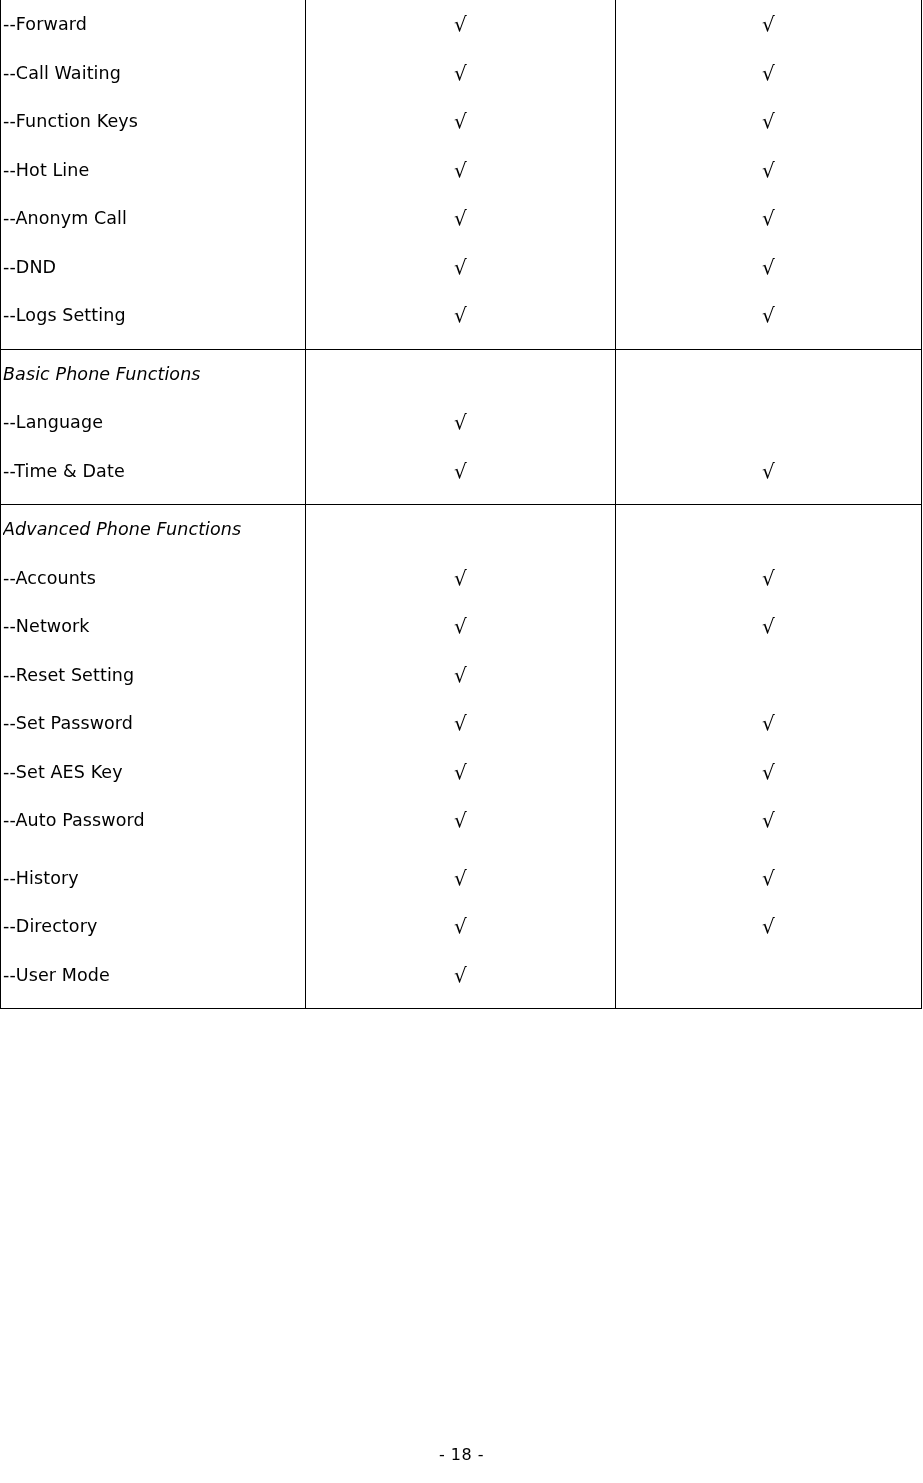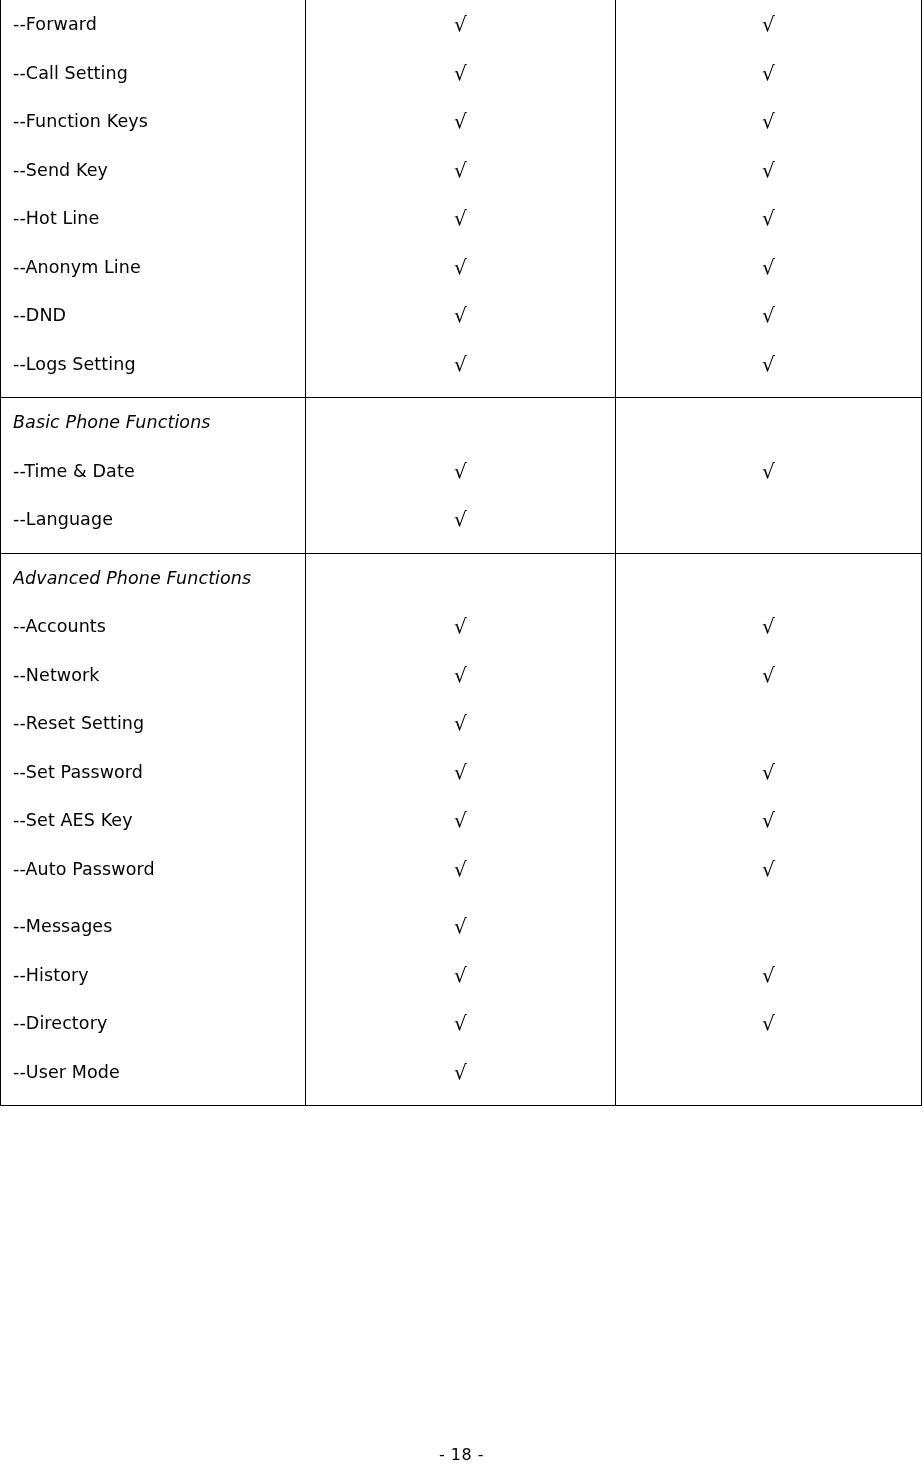--- a/index.html
+++ b/index.html
@@ -43,21 +43,21 @@
     border: none;
     font-size: 17.5px;
     line-height: 48.5px;
     font-weight: 400;
     letter-spacing: 0.1px;
   }
 
   
   .feature-table td.col-name {
     border-right: 1.4px solid #000;
-    padding-left: 12px;
+    padding-left: 2px;
   }
   .feature-table td.col-val1 {
     border-right: 1.4px solid #000;
     text-align: center;
   }
   .feature-table td.col-val2 {
     text-align: center;
   }
 
   
@@ -124,21 +124,21 @@
           </td>
           <td class="col-val1">
             <span class="check">√</span>
           </td>
           <td class="col-val2">
             <span class="check">√</span>
           </td>
         </tr>
         <tr>
           <td class="col-name">
-            <span class="cell-line">--Call Setting</span>
+            <span class="cell-line">--Call Waiting</span>
           </td>
           <td class="col-val1">
             <span class="check">√</span>
           </td>
           <td class="col-val2">
             <span class="check">√</span>
           </td>
         </tr>
         <tr>
           <td class="col-name">
@@ -146,43 +146,32 @@
           </td>
           <td class="col-val1">
             <span class="check">√</span>
           </td>
           <td class="col-val2">
             <span class="check">√</span>
           </td>
         </tr>
         <tr>
           <td class="col-name">
-            <span class="cell-line">--Send Key</span>
-          </td>
-          <td class="col-val1">
-            <span class="check">√</span>
-          </td>
-          <td class="col-val2">
-            <span class="check">√</span>
-          </td>
-        </tr>
-        <tr>
-          <td class="col-name">
             <span class="cell-line">--Hot Line</span>
           </td>
           <td class="col-val1">
             <span class="check">√</span>
           </td>
           <td class="col-val2">
             <span class="check">√</span>
           </td>
         </tr>
         <tr>
           <td class="col-name">
-            <span class="cell-line">--Anonym Line</span>
+            <span class="cell-line">--Anonym Call</span>
           </td>
           <td class="col-val1">
             <span class="check">√</span>
           </td>
           <td class="col-val2">
             <span class="check">√</span>
           </td>
         </tr>
         <tr>
           <td class="col-name">
@@ -217,38 +206,38 @@
           </td>
           <td class="col-val1">
             <span class="check"></span>
           </td>
           <td class="col-val2">
             <span class="check"></span>
           </td>
         </tr>
         <tr>
           <td class="col-name">
+            <span class="cell-line">--Language</span>
+          </td>
+          <td class="col-val1">
+            <span class="check">√</span>
+          </td>
+          <td class="col-val2">
+            <span class="check"></span>
+          </td>
+        </tr>
+        <tr>
+          <td class="col-name">
             <span class="cell-line">--Time &amp; Date</span>
           </td>
           <td class="col-val1">
             <span class="check">√</span>
           </td>
           <td class="col-val2">
             <span class="check">√</span>
-          </td>
-        </tr>
-        <tr>
-          <td class="col-name">
-            <span class="cell-line">--Language</span>
-          </td>
-          <td class="col-val1">
-            <span class="check">√</span>
-          </td>
-          <td class="col-val2">
-            <span class="check"></span>
           </td>
         </tr>
         <tr class="pad-row">
           <td class="col-name"></td>
           <td class="col-val1"></td>
           <td class="col-val2"></td>
         </tr>
         <tr class="section-start">
           <td class="col-name">
             <span class="cell-line">Advanced Phone Functions</span>
@@ -326,31 +315,20 @@
             <span class="check">√</span>
           </td>
         </tr>
         <tr class="pad-row">
           <td class="col-name"></td>
           <td class="col-val1"></td>
           <td class="col-val2"></td>
         </tr>
         <tr>
           <td class="col-name">
-            <span class="cell-line">--Messages</span>
-          </td>
-          <td class="col-val1">
-            <span class="check">√</span>
-          </td>
-          <td class="col-val2">
-            <span class="check"></span>
-          </td>
-        </tr>
-        <tr>
-          <td class="col-name">
             <span class="cell-line">--History</span>
           </td>
           <td class="col-val1">
             <span class="check">√</span>
           </td>
           <td class="col-val2">
             <span class="check">√</span>
           </td>
         </tr>
         <tr>

